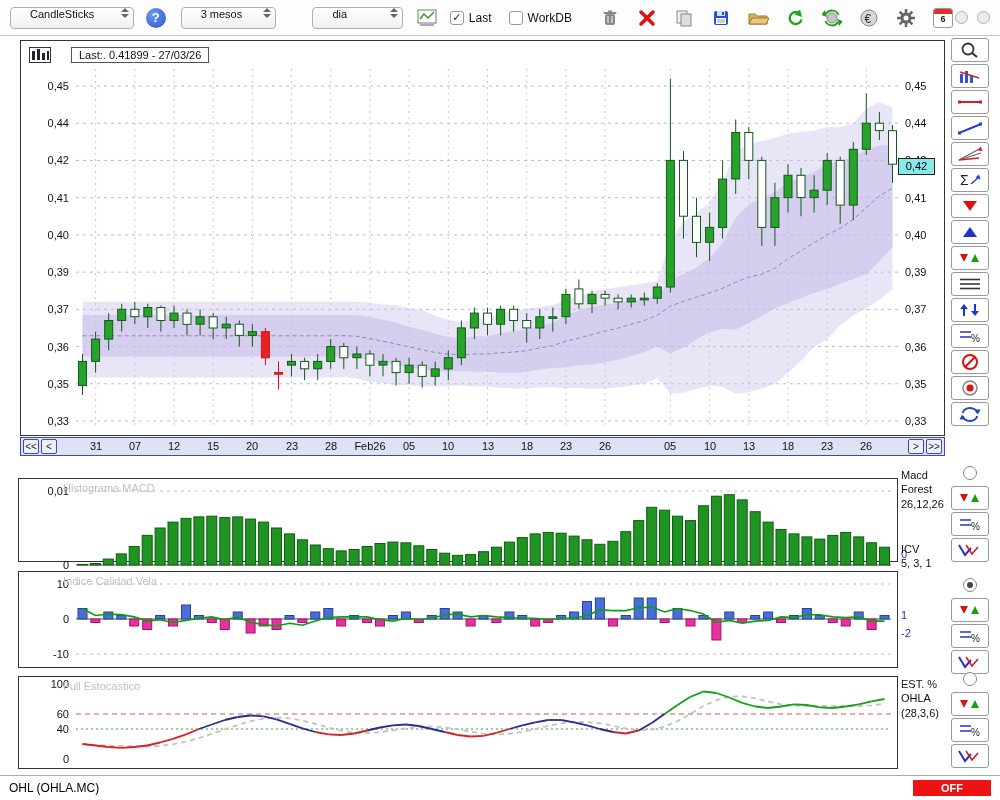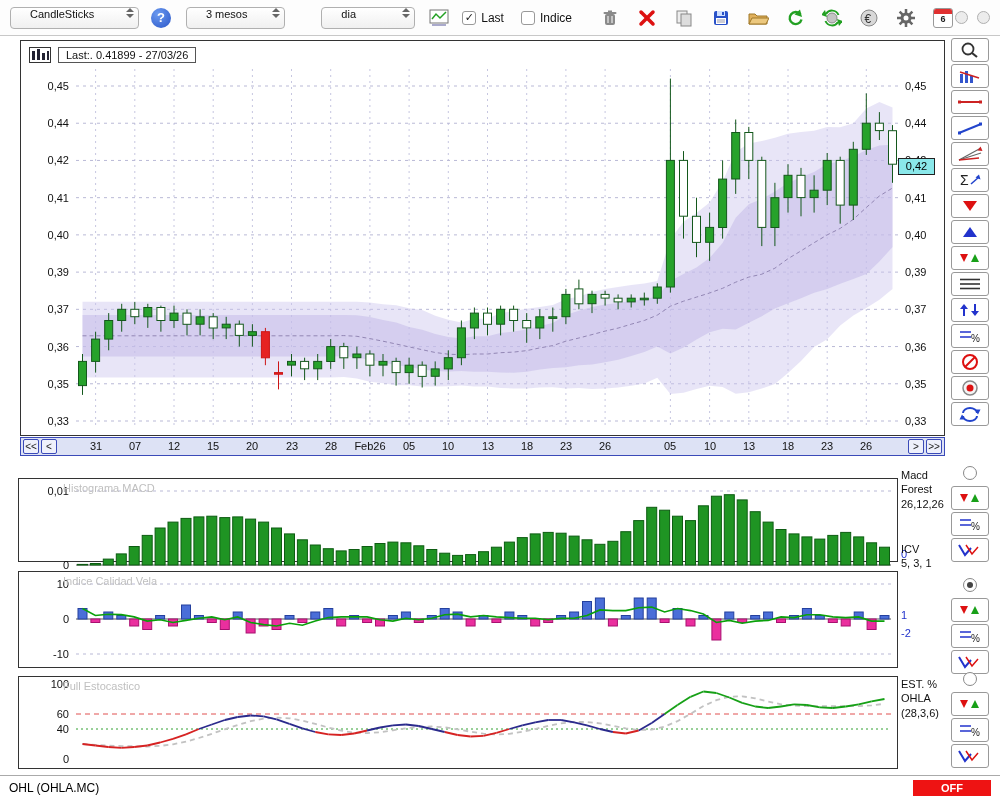--- a/index.html
+++ b/index.html
@@ -13,21 +13,21 @@
 #help-btn{width:20px;height:20px;border-radius:50%;background:radial-gradient(circle at 35% 30%,#6b9af0,#2a56c8);color:#fff;font-weight:bold;font-size:13px;display:flex;align-items:center;justify-content:center;margin-left:12px;flex:none}
 .cb{width:14px;height:14px;border:1px solid #999;border-radius:3px;background:#fff;display:flex;align-items:center;justify-content:center;font-size:11px;color:#222;flex:none}
 .lbl{font-size:12px;color:#111;margin-left:5px}
 .tb-icon{width:24px;height:24px;display:flex;align-items:center;justify-content:center;margin-left:13px;flex:none}
 .dot{width:13px;height:13px;border-radius:50%;background:#ececec;border:1px solid #b0b0b0;margin-left:9px;flex:none}
 #cal{width:20px;height:20px;background:#fff;border:1px solid #999;border-radius:3px;position:relative;overflow:hidden}
 #cal .band{position:absolute;left:0;top:0;width:100%;height:5px;background:#e03030}
 #cal .day{position:absolute;left:0;top:5px;width:100%;text-align:center;font-size:9px;font-weight:bold;color:#222}
 .panel{position:absolute;border:1px solid #333;background:#fff}
 .panel-title{position:absolute;left:44px;top:3px;font-size:11px;color:#bfbfbf;z-index:3}
-#legend{position:absolute;left:8px;top:6px;display:flex;align-items:center;gap:7px;z-index:3}
+#legend{position:absolute;left:8px;top:6px;display:flex;align-items:center;gap:20px;z-index:3}
 #last-box{border:1px solid #555;font-size:11px;padding:1px 7px;background:#fff;color:#111}
 #price-tag{position:absolute;left:877px;width:37px;height:17px;background:#8ae8ea;border:1px solid #222;font-size:11px;text-align:center;line-height:15px;z-index:4}
 #xaxis{position:absolute;left:20px;top:437px;width:925px;height:19px;background:#dde2f5;border:1px solid #3a4ab8}
 .navbtn{position:absolute;top:1px;width:16px;height:15px;background:#eef0fb;border:1px solid #3a4ab8;font-size:10px;line-height:13px;text-align:center;color:#222;border-radius:2px}
 .xlab{position:absolute;top:2px;width:44px;margin-left:-22px;text-align:center;font-size:11px;color:#111}
 .side{position:absolute;left:901px;width:76px;font-size:11px;color:#111;white-space:pre-line;line-height:1.3}
 .side.blue{color:#2233cc}
 #palette{position:absolute;left:950px;top:38px;width:42px;height:740px}
 .ptool{position:absolute;left:1px;width:38px;height:24px;background:#fff;border:1px solid #999;border-radius:3px;display:flex;align-items:center;justify-content:center}
 .pradio{position:absolute;left:13px;width:14px;height:14px;border:1.5px solid #888;border-radius:50%;background:#fff}
@@ -66,21 +66,21 @@
   <span class="tb-icon" style="margin-left:12px">
     <svg width="20" height="18">
         <rect x="1" y="1" width="18" height="13" fill="#fff" stroke="#777"></rect>
         <polyline points="3,10 7,5 11,9 17,3" stroke="#22a022" stroke-width="1.5" fill="none"></polyline>
         <rect x="3" y="15" width="14" height="2" fill="#aac"></rect>
       </svg>
   </span>
   <span class="cb" style="margin-left:11px">✓</span>
   <span class="lbl">Last</span>
   <span class="cb" style="margin-left:17px"></span>
-  <span class="lbl">Indice</span>
+  <span class="lbl">WorkDB</span>
 
   <span class="tb-icon" style="margin-left:26px">
     <svg width="20" height="20">
         <rect x="5" y="6" width="10" height="11" rx="2" fill="#8a8a8a"></rect>
         <rect x="3.5" y="4" width="13" height="2" rx="1" fill="#8a8a8a"></rect>
         <rect x="8" y="2.5" width="4" height="2" fill="#8a8a8a"></rect>
         <line x1="8" y1="8" x2="8" y2="15" stroke="#fff"></line>
         <line x1="12" y1="8" x2="12" y2="15" stroke="#fff"></line>
       </svg>
   </span>

